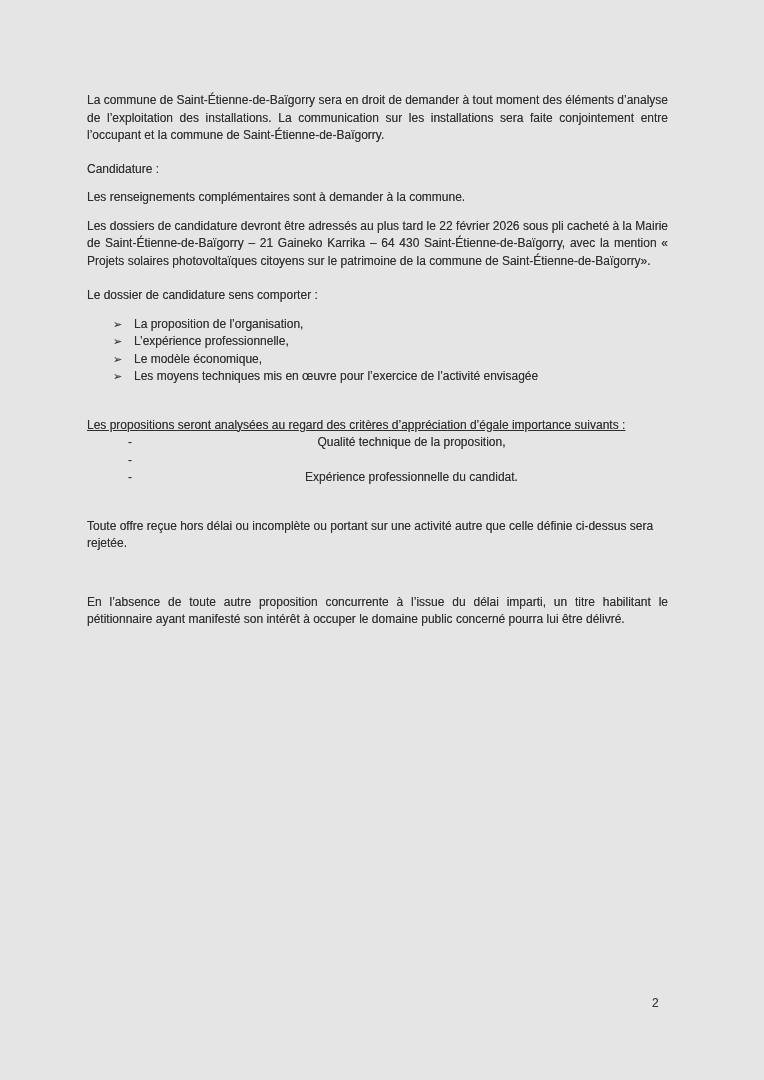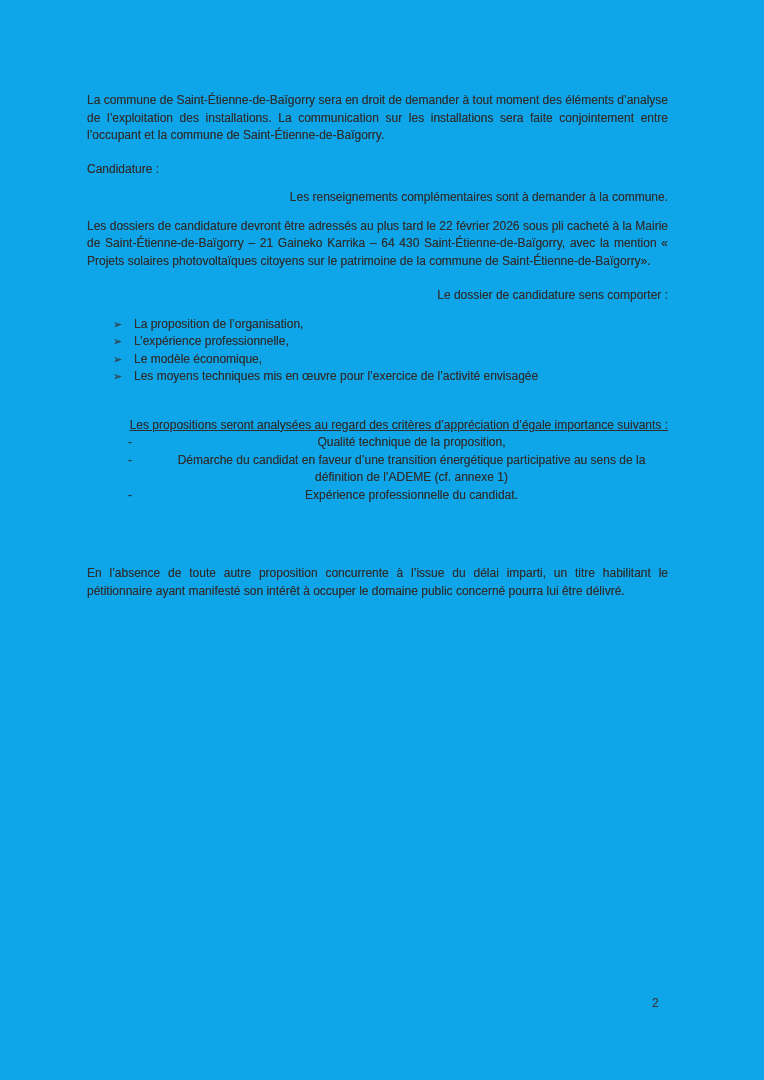--- a/index.html
+++ b/index.html
@@ -10,37 +10,37 @@
     width: 764px;
     height: 1080px;
     overflow: hidden;
     font-family: "Liberation Sans", "DejaVu Sans", sans-serif;
   }
 
   .page {
     position: relative;
     width: 764px;
     height: 1080px;
-    background: #0ea5e9;
+    background: #e5e5e5;
     color: #2e2e2e;
     
     text-shadow: 0 0 0.4px rgba(46,46,46,0.55);
   }
 
   .doc-body {
     position: absolute;
     top: 92px;
     left: 87px;
     width: 581px;
     font-size: 12px;
     line-height: 17.5px;
     color: #2e2e2e;
   }
 
-  .para { margin: 0 0 11px 0; text-align: right; }
+  .para { margin: 0 0 11px 0; }
   .para.justified { text-align: justify; }
 
   .heading {
     font-weight: normal;
     margin: 16px 0 11px 0;
   }
 
   .spacer-sm { height: 6px; }
   .spacer-md { height: 20px; }
   .spacer-lg { height: 30px; }
@@ -135,30 +135,30 @@
 
     <p class="para" style="margin-bottom:0;text-decoration:underline;">Les propositions seront analysées au regard des critères d’appréciation d’égale importance suivants :</p>
 
     <ul class="dash-list">
       <li>
         <span class="marker">-</span>
         <span class="li-text">Qualité technique de la proposition,</span>
       </li>
       <li>
         <span class="marker">-</span>
-        <span class="li-text">Démarche du candidat en faveur d’une transition énergétique participative au sens de la définition de l’ADEME (cf. annexe 1)</span>
       </li>
       <li>
         <span class="marker">-</span>
         <span class="li-text">Expérience professionnelle du candidat.</span>
       </li>
     </ul>
 
     <div class="spacer-md"></div>
 
+    <p class="para">Toute offre reçue hors délai ou incomplète ou portant sur une activité autre que celle définie ci-dessus sera rejetée.</p>
 
     <div class="spacer-lg"></div>
 
     <p class="para justified">En l’absence de toute autre proposition concurrente à l’issue du délai imparti, un titre habilitant le pétitionnaire ayant manifesté son intérêt à occuper le domaine public concerné pourra lui être délivré.</p>
 
   </div>
 
   <div class="page-number">2</div>
 
 </div>

